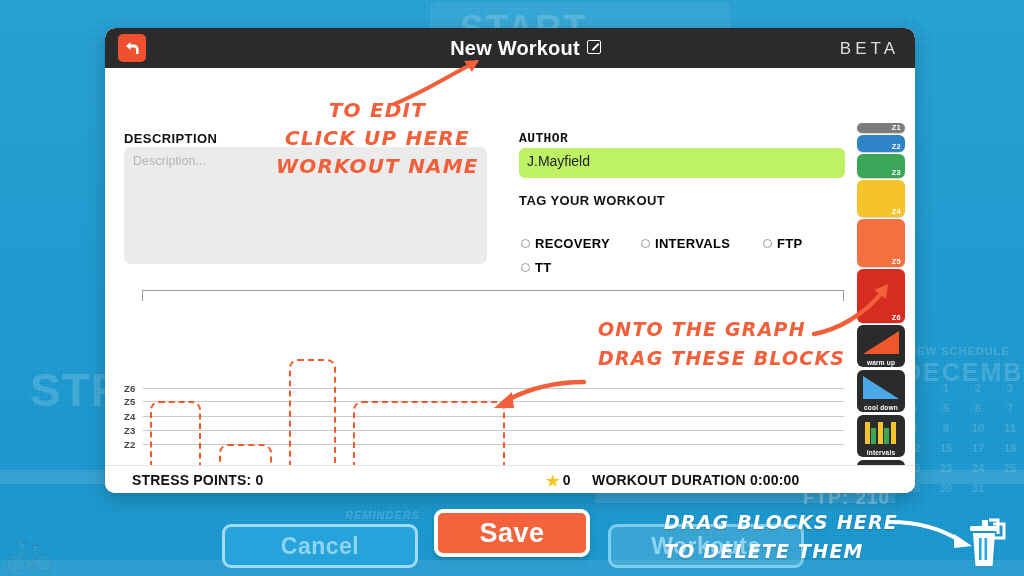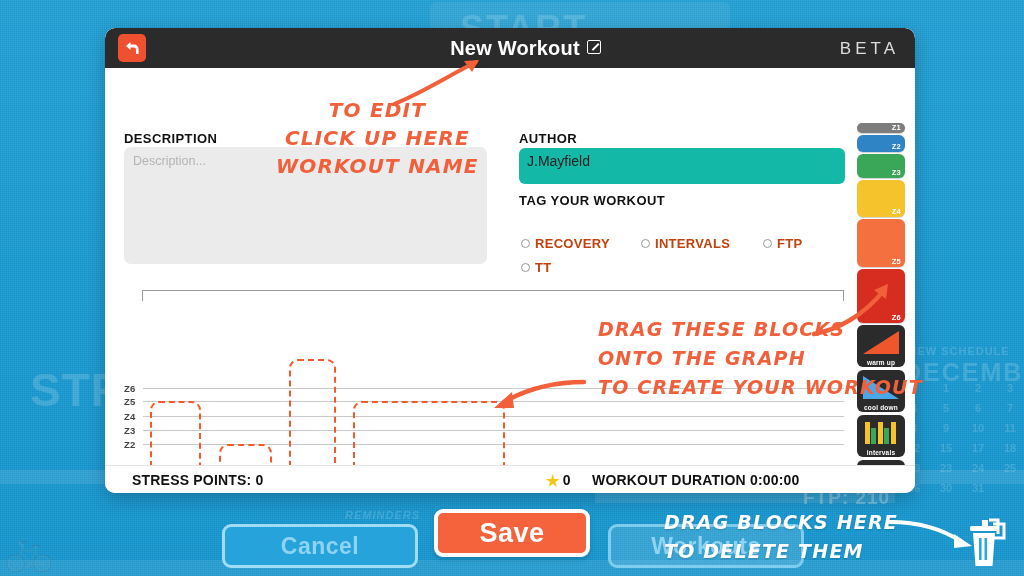--- a/index.html
+++ b/index.html
@@ -59,30 +59,30 @@
   
   #mbody { position:relative; height:425px; }
 
   .fld-label { font-size:13px; font-weight:bold; color:#111; letter-spacing:.4px; }
 
   #desc-label { position:absolute; left:19px; top:63px; }
   #desc-box { position:absolute; left:19px; top:79px; width:363px; height:117px;
               background:#ebebeb; border-radius:7px; cursor:text; }
   #desc-ph { position:absolute; left:9px; top:7px; color:#b4b4b4; font-size:12.5px; }
 
-  #author-label { position:absolute; left:414px; top:63px; }
-  #author-box { position:absolute; left:414px; top:80px; width:326px; height:36px;
-                background:#14b8a6; border-radius:6px; cursor:text; }
+  #author-label { position:absolute; left:414px; top:63px;font-family:Liberation Mono, monospace; }
+  #author-box { position:absolute; left:414px; top:80px; width:326px; height:30px;
+                background:#bef264; border-radius:6px; cursor:text; }
   #author-val { position:absolute; left:8px; top:5px; color:#222; font-size:14px; }
 
   #tag-label { position:absolute; left:414px; top:125px; }
   .radio-row { position:absolute; display:flex; align-items:center; }
   .radio { width:9px; height:9px; border:1.4px solid #9a9a9a; border-radius:50%;
            background:#fff; margin-right:5px; cursor:pointer; }
-  .radio-lbl { font-size:13px; font-weight:bold; color:#c2410c; letter-spacing:.3px; }
+  .radio-lbl { font-size:13px; font-weight:bold; color:#000000; letter-spacing:.3px; }
   #r-recovery { left:416px; top:168px; }
   #r-intervals{ left:536px; top:168px; }
   #r-ftp      { left:658px; top:168px; }
   #r-tt       { left:416px; top:192px; }
   #tags-box { position:absolute; left:524px; top:188px; width:216px; height:23px;
               background:#ebebeb; border-radius:6px; cursor:text; }
   #tags-ph { position:absolute; left:8px; top:4px; color:#b9b9b9; font-size:13px; }
 
   
   #ruler { position:absolute; left:37px; top:222px; width:702px; height:11px;
@@ -333,23 +333,22 @@
   <div>CLICK UP HERE</div>
   <div>WORKOUT NAME</div>
 </div>
 
 <svg class="arrow" id="arrow1" width="140" height="70" style="left:380px;top:42px;">
   <path d="M14 62 C 40 52, 68 34, 96 20" stroke="#f1603a" stroke-width="4" fill="none" stroke-linecap="round"></path>
   <path d="M99 18 L84 19 L92 30 Z" fill="#f1603a"></path>
 </svg>
 
 <div class="ann" id="ann2">
+  <div>ONTO THE GRAPH</div>
   <div>DRAG THESE BLOCKS</div>
-  <div>ONTO THE GRAPH</div>
-  <div>TO CREATE YOUR WORKOUT</div>
 </div>
 
 <svg class="arrow" id="arrow2" width="110" height="70" style="left:808px;top:272px;">
   <path d="M6 62 C 28 58, 56 44, 76 18" stroke="#f1603a" stroke-width="4.5" fill="none" stroke-linecap="round"></path>
   <path d="M80 12 L66 18 L78 27 Z" fill="#f1603a"></path>
 </svg>
 
 <svg class="arrow" id="arrow3" width="110" height="48" style="left:480px;top:372px;">
   <path d="M104 10 C 78 10, 52 14, 24 30" stroke="#f1603a" stroke-width="4.5" fill="none" stroke-linecap="round"></path>
   <path d="M14 36 L32 20 L34 36 Z" fill="#f1603a"></path>

